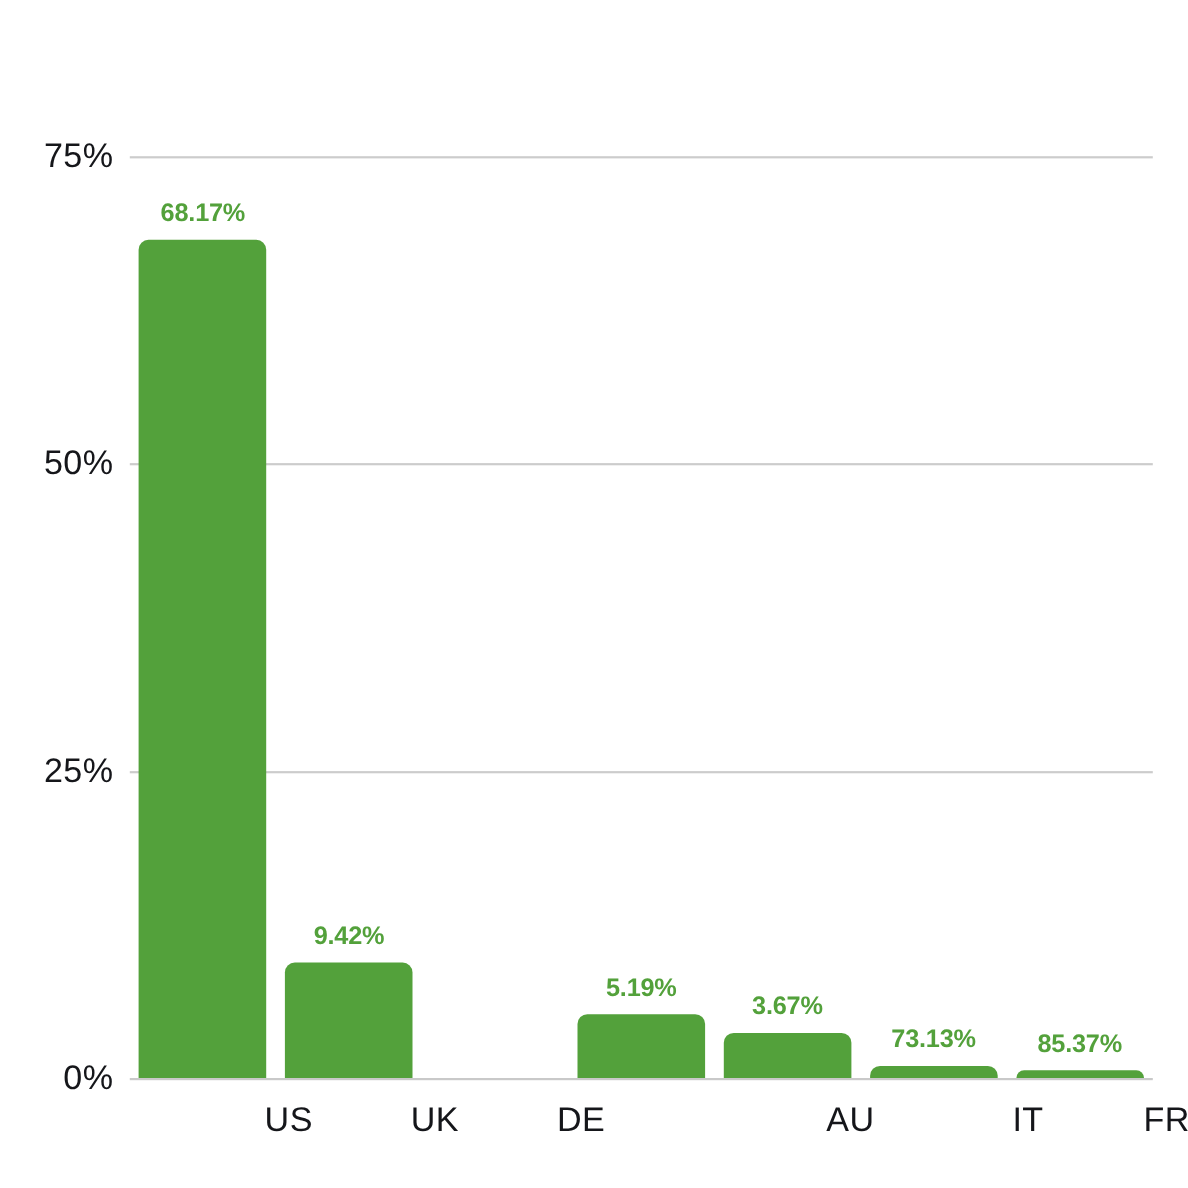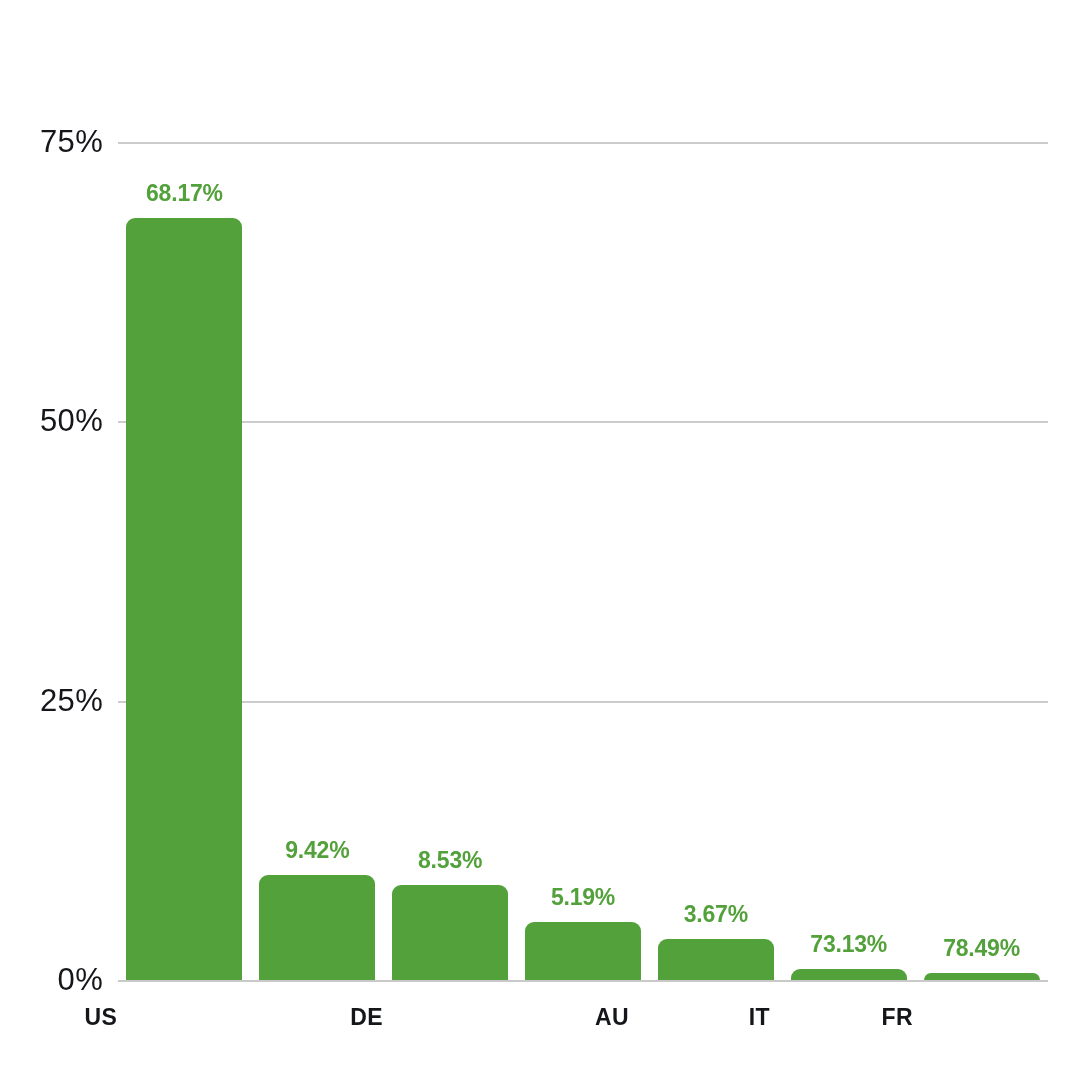--- a/index.html
+++ b/index.html
@@ -94,24 +94,24 @@
     color: #53a13b;
     letter-spacing: -0.2px;
     white-space: nowrap;
   }
 
   .bar-category {
     position: absolute;
     left: -42px;
     width: 200px;
     top: 122px;              
-    text-align: left;
+    text-align: right;
     font-family: "Liberation Sans", sans-serif;
-    font-weight: 700;
-    font-size: 23px;
+    font-weight: 400;
+    font-size: 31px;
     line-height: 31px;
     color: #15161a;
     letter-spacing: 0.4px;
     white-space: nowrap;
   }
 </style>
 </head>
 <body>
 
 <div id="chart-root">
@@ -132,40 +132,37 @@
 
   <div id="bars-layer">
       <div class="bar-group" style="left: 8.42857px; height: 952px;">
         <div class="bar" style="height: 761.686px; background: rgb(83, 161, 59);"></div>
         <div class="bar-value" style="bottom: 774.686px; color: rgb(83, 161, 59);">68.17%</div>
       </div>
       <div class="bar-group" style="left: 141.286px; height: 116px; border-radius: 15px;">
         <div class="bar" style="height: 105.253px; background: rgb(83, 161, 59);"></div>
         <div class="bar-value" style="bottom: 118.253px; color: rgb(83, 161, 59);">9.42%</div>
       </div>
-      <div class="bar-group" style="left: 274.143px; height: 95.3085px;">
-        <div class="bar" style="height: 95.3085px; background: rgb(83, 161, 59);"></div>
-        <div class="bar-value" style="bottom: 108.309px; color: rgb(83, 161, 59);">8.53%</div>
-      </div>
       <div class="bar-group" style="left: 407px; height: 57.9896px;">
         <div class="bar" style="height: 57.9896px; background: rgb(83, 161, 59);"></div>
         <div class="bar-value" style="bottom: 70.9896px; color: rgb(83, 161, 59); margin-top: 22px;">5.19%</div>
       </div>
       <div class="bar-group" style="left: 539.857px; height: 59px;">
         <div class="bar" style="height: 41.0061px; background: rgb(83, 161, 59);"></div>
         <div class="bar-value" style="bottom: 54.0061px; color: rgb(83, 161, 59);">3.67%</div>
       </div>
       <div class="bar-group" style="left: 672.714px; height: 10.8381px;">
         <div class="bar" style="height: 10.8381px; background: rgb(83, 161, 59);"></div>
         <div class="bar-value" style="bottom: 23.8381px; color: rgb(83, 161, 59);">73.13%</div>
       </div>
       <div class="bar-group" style="left: 805.571px; height: 7.0392px;">
         <div class="bar" style="height: 7.0392px; background: rgb(83, 161, 59);"></div>
-        <div class="bar-value" style="bottom: 20.0392px; color: rgb(83, 161, 59);">78.49%</div>
+        <div class="bar-value" style="bottom: 20.0392px; color: rgb(83, 161, 59);">85.37%</div>
       </div>
     </div>
 
 <div class="bar-category" style="position: fixed; left: 84.4286px; top: 1002px;">US</div>
+    <div class="bar-category" style="position: fixed; left: 217.286px; top: 1002px;">UK</div>
     <div class="bar-category" style="position: fixed; left: 350.143px; top: 1002px;">DE</div>
     <div class="bar-category" style="position: fixed; left: 595px; top: 1002px;">AU</div>
     <div class="bar-category" style="position: fixed; left: 748.714px; top: 1002px;">IT</div>
     <div class="bar-category" style="position: fixed; left: 881.571px; top: 1002px;">FR</div>
   </div>
 
 </body></html>

